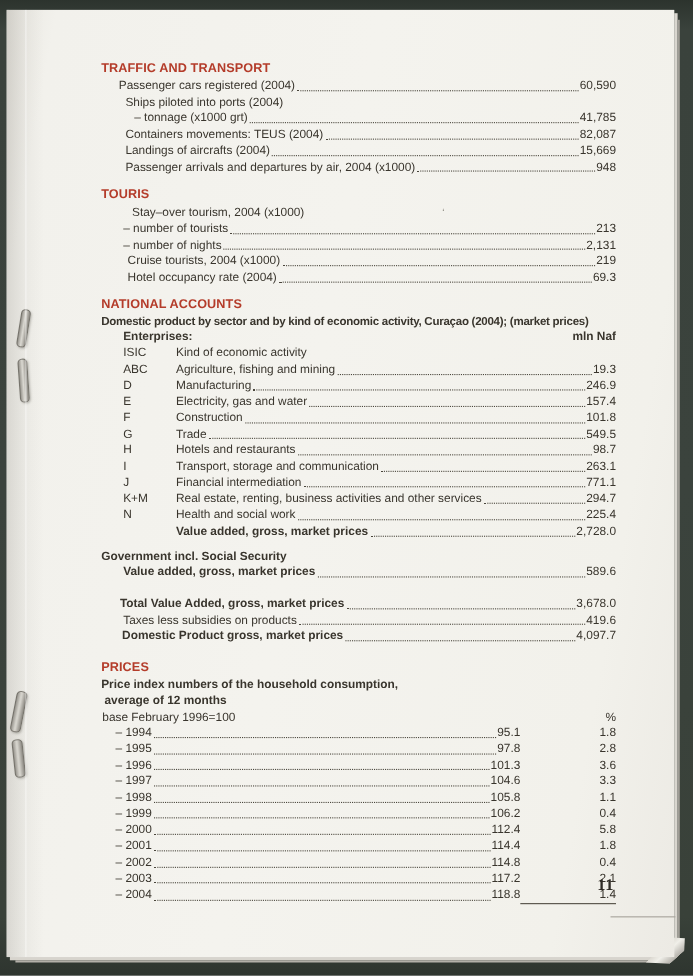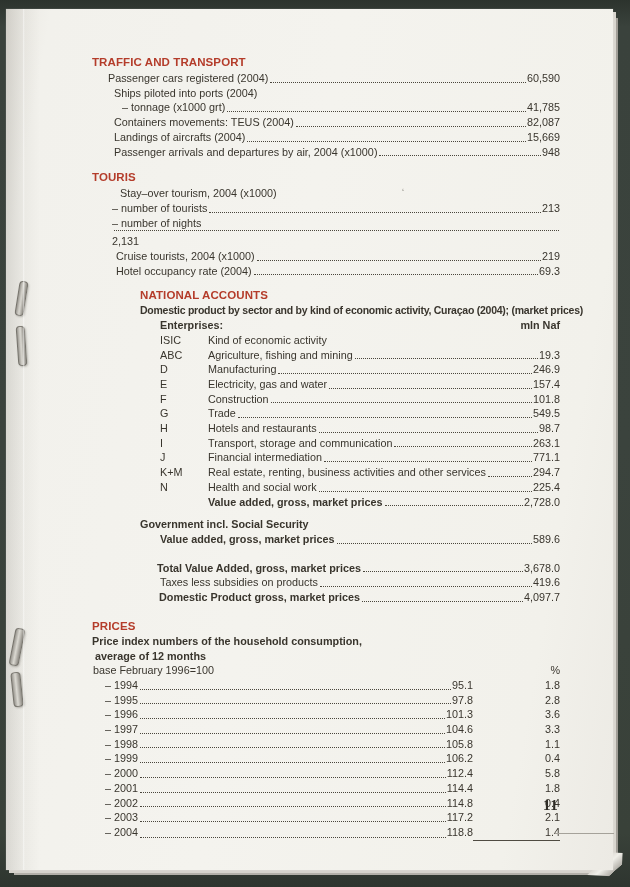--- a/index.html
+++ b/index.html
@@ -29,21 +29,21 @@
   .under-bottom-1{position:absolute;left:9px;top:870px;width:601px;height:3px;background:#d7d4cd;}
   .under-bottom-2{position:absolute;left:14px;top:873px;width:590px;height:2px;background:#b3b0a9;}
   .corner-sheets{position:absolute;left:588px;top:852px;width:34px;height:24px;
     background:linear-gradient(135deg,transparent 40%,#dddad3 41%,#f0efe9 55%,#b5b2ab 78%,transparent 79%);
     transform:rotate(3deg);}
   .content{position:absolute;left:86px;top:46px;width:468px;color:#39352d;font-size:10.8px;line-height:14.7px;}
   h2.sec-title{margin:0;font-size:11.5px;line-height:15px;font-weight:bold;letter-spacing:.1px;}
   .sec-traffic h2{margin-bottom:1px;}
   .sec-touris{margin-top:11px;}
   .sec-touris h2{margin-bottom:1px;}
-  .sec-na{margin-top:10px;margin-left:48px;}
+  .sec-na{margin-top:10px;}
   .sec-prices{margin-top:14px;}
   .bold{font-weight:bold;}
   .na-subtitle{font-weight:bold;font-size:10.5px;letter-spacing:-0.25px;white-space:nowrap;}
   .flex-between{display:flex;justify-content:space-between;padding-left:20px;}
   .row{display:flex;line-height:14.7px;}
   .row .dots{flex:1 1 auto;min-width:8px;margin:0 1px 3px 2px;border-bottom:1.5px dotted #4a463c;}
   .row .val{white-space:nowrap;}
   .isic .code{display:inline-block;width:48px;padding-left:20px;flex:0 0 auto;}
   .gov-heading{margin-top:8px;font-weight:bold;}
   .totals{margin-top:14px;text-align:center;}
@@ -118,21 +118,21 @@
         <h2 class="sec-title" style="color:#b43c2a;">TOURIS</h2>
         <div>
             <div class="row" style="padding-left: 28px;">
               <span>Stay–over tourism, 2004 (x1000)</span>
             </div>
             <div class="row" style="padding-left: 20px;">
               <span>– number of tourists</span>
               <div class="dots"></div>
               <span class="val">213</span>
             </div>
-            <div class="row" style="padding-left: 20px; flex-direction: column;">
+            <div class="row" style="padding-left: 20px;">
               <span>– number of nights</span>
               <div class="dots"></div>
               <span class="val">2,131</span>
             </div>
             <div class="row" style="padding-left: 24px;">
               <span>Cruise tourists, 2004 (x1000)</span>
               <div class="dots"></div>
               <span class="val">219</span>
             </div>
             <div class="row" style="padding-left: 24px;">

